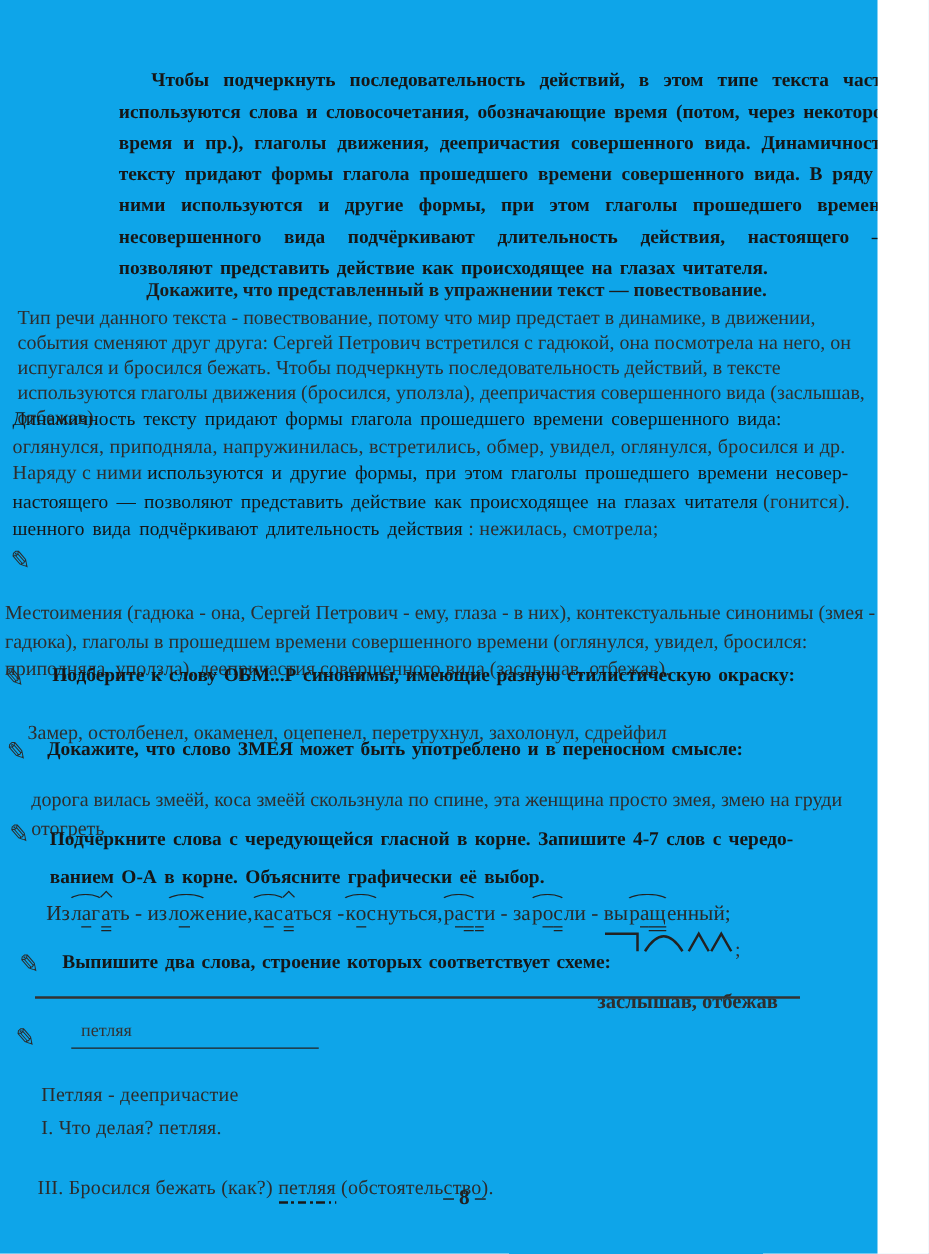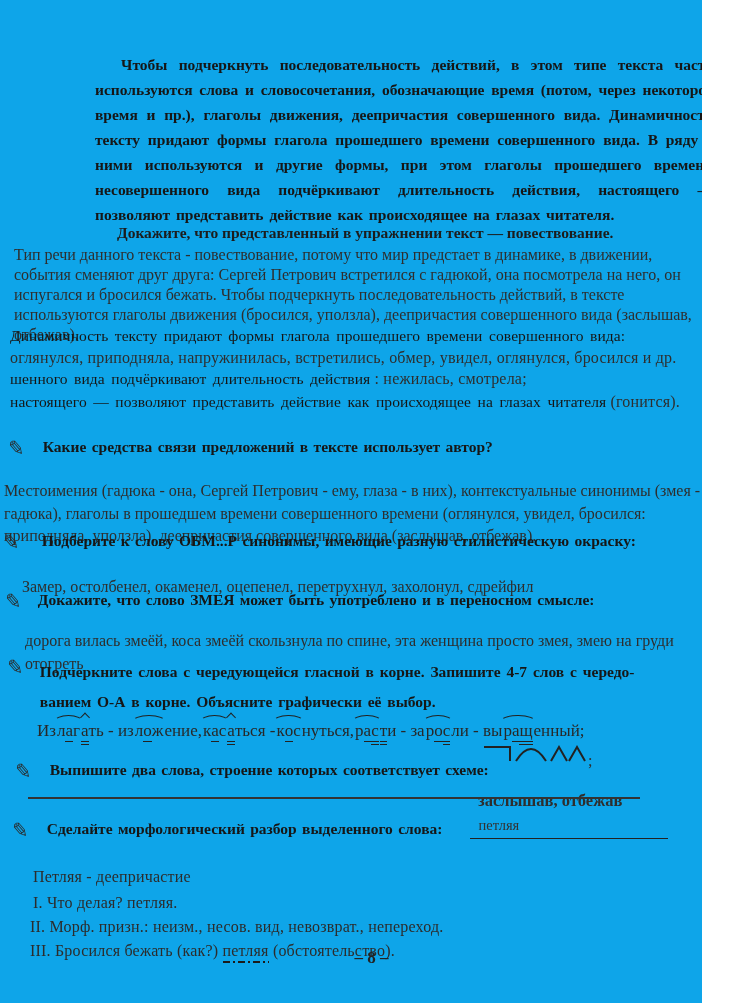--- a/index.html
+++ b/index.html
@@ -82,27 +82,27 @@
   <p id="heading">Докажите, что представленный в упражнении текст — повествование.</p>
 
   <p id="answer1">Тип речи данного текста - повествование, потому что мир предстает в динамике, в движении, события сменяют друг друга: Сергей Петрович встретился с гадюкой, она посмотрела на него, он испугался и бросился бежать. Чтобы подчеркнуть последовательность действий, в тексте используются глаголы движения (бросился, уползла), деепричастия совершенного вида (заслышав, отбежав).</p>
 
   <div id="dyn">
     <div class="b">Динамичность тексту придают формы глагола прошедшего времени совершенного вида:</div>
     <div class="r">оглянулся, приподняла, напружинилась, встретились, обмер, увидел, оглянулся, бросился и др.</div>
   </div>
 
   <div id="naryadu">
+    <div><span class="r">Наряду с ними </span><span class="b">используются и другие формы, при этом глаголы прошедшего времени несовер-</span></div>
+    <div><span class="b">настоящего — позволяют представить действие как происходящее на глазах читателя</span><span class="r"> (гонится).</span></div>
     <div><span class="b">шенного вида подчёркивают длительность действия</span><span class="r"> : нежилась, смотрела;</span></div>
-    <div><span class="b">настоящего — позволяют представить действие как происходящее на глазах читателя</span><span class="r"> (гонится).</span></div>
   </div>
 
   <div class="task" id="task-connection">
     <span class="pencil">✎</span>
-    <span class="q">Какие средства связи предложений в тексте использует автор?</span>
   </div>
   <p id="answer-connection">Местоимения (гадюка - она, Сергей Петрович - ему, глаза - в них), контекстуальные синонимы (змея - гадюка), глаголы в прошедшем времени совершенного времени (оглянулся, увидел, бросился: приподняла, уползла), деепричастия совершенного вида (заслышав, отбежав).</p>
 
   <div class="task" id="task-synonyms">
     <span class="pencil">✎</span>
     <span class="q">Подберите к слову ОБМ...Р синонимы, имеющие разную стилистическую окраску:</span>
   </div>
   <p id="answer-synonyms">Замер, остолбенел, окаменел, оцепенел, перетрухнул, захолонул, сдрейфил</p>
 
   <div class="task" id="task-snake">
@@ -133,27 +133,25 @@
       <path d="M87 20 L95 6 L103 20"></path>
     </g>
   </svg>
   <span id="scheme-semi">;</span>
   <p id="scheme-answer">заслышав, отбежав</p>
 
   <div id="rule"></div>
 
   <div class="task" id="task-morph">
     <span class="pencil">✎</span>
-    <span class="q">Сделайте морфологический разбор выделенного слова:</span>
     <span class="blank-line"><span class="blank-word">петляя</span></span>
   </div>
 
   <p class="morph-line" id="morph-l1">Петляя - деепричастие</p>
   <p class="morph-line" id="morph-l2">I. Что делая? петляя.</p>
-  <p class="morph-line" id="morph-l3">II. Морф. призн.: неизм., несов. вид, невозврат., непереход.</p>
   <p class="morph-line" id="morph-l4"><span>III. Бросился бежать (как?) </span><span class="dashdot">петляя</span><span> (обстоятельство).</span></p>
 
   <div id="page-num">– 8 –</div>
 
   <div class="artifact" id="art1"></div>
   <div class="artifact" id="art2"></div>
   <div class="artifact" id="art3"></div>
   <div class="artifact" id="art4"></div>
   <div class="artifact" id="art5"></div>
 </div>

